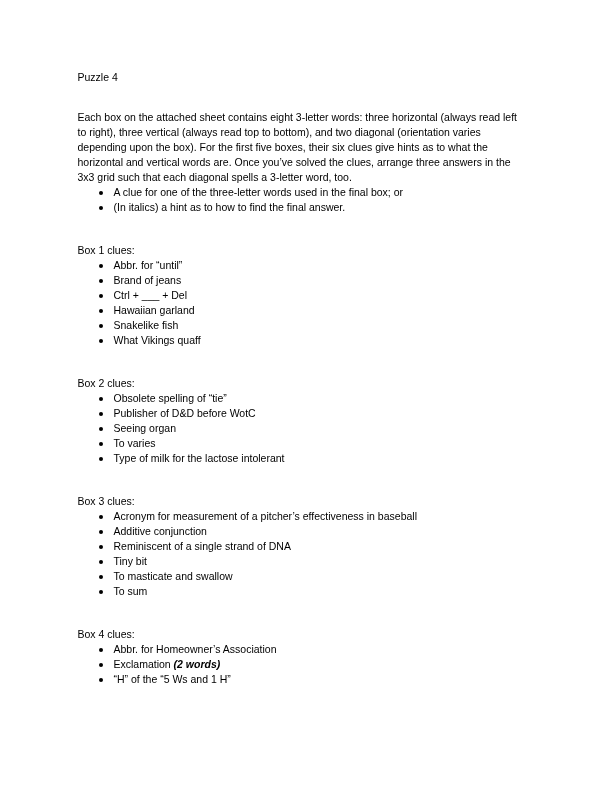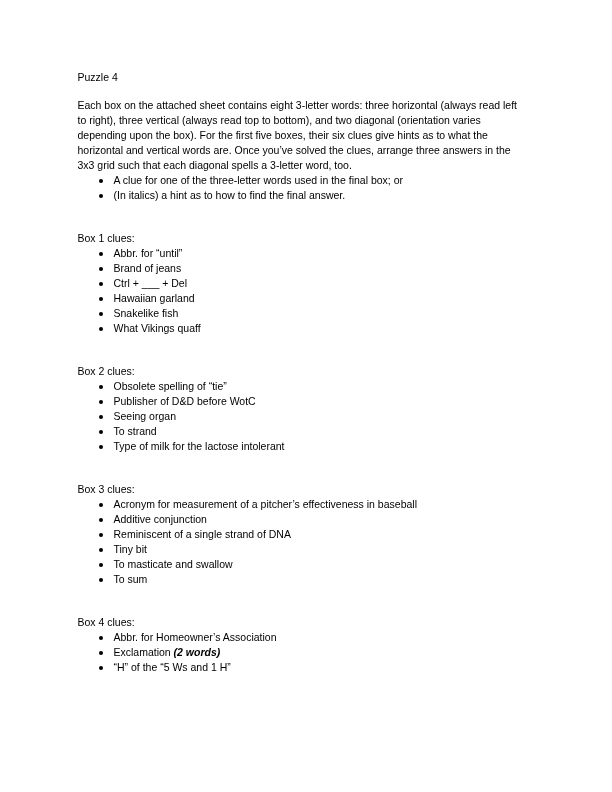--- a/index.html
+++ b/index.html
@@ -11,21 +11,21 @@
     margin: 0 auto;
     background: #ffffff;
     color: #000000;
     font-family: "Liberation Sans", sans-serif;
     font-size: 10.5px;
     line-height: 15px;
     padding: 70px 72px 0 72px;
     overflow: hidden;
   }
   .doc-title { white-space: nowrap; }
-  .para { margin-top: 13px; }
+  .para { margin-top: 25px; }
   .para .line { white-space: nowrap; }
   ul.bullets { list-style: none; }
   li.bullet-item {
     position: relative;
     padding-left: 36px;
     white-space: nowrap;
   }
   li.bullet-item .dot {
     position: absolute;
     left: 21px;
@@ -73,21 +73,21 @@
           <li class="bullet-item"><span class="dot"></span><span><span>Snakelike fish</span></span></li>
           <li class="bullet-item"><span class="dot"></span><span><span>What Vikings quaff</span></span></li>
         </ul>
       </section>
       <section class="box">
         <div class="box-heading">Box 2 clues:</div>
         <ul class="bullets">
           <li class="bullet-item"><span class="dot"></span><span><span>Obsolete spelling of “tie”</span></span></li>
           <li class="bullet-item"><span class="dot"></span><span><span>Publisher of D&amp;D before WotC</span></span></li>
           <li class="bullet-item"><span class="dot"></span><span><span>Seeing organ</span></span></li>
-          <li class="bullet-item"><span class="dot"></span><span><span>To strand</span></span></li>
+          <li class="bullet-item"><span class="dot"></span><span><span>To varies</span></span></li>
           <li class="bullet-item"><span class="dot"></span><span><span>Type of milk for the lactose intolerant</span></span></li>
         </ul>
       </section>
       <section class="box">
         <div class="box-heading">Box 3 clues:</div>
         <ul class="bullets">
           <li class="bullet-item"><span class="dot"></span><span><span>Acronym for measurement of a pitcher’s effectiveness in baseball</span></span></li>
           <li class="bullet-item"><span class="dot"></span><span><span>Additive conjunction</span></span></li>
           <li class="bullet-item"><span class="dot"></span><span><span>Reminiscent of a single strand of DNA</span></span></li>
           <li class="bullet-item"><span class="dot"></span><span><span>Tiny bit</span></span></li>

